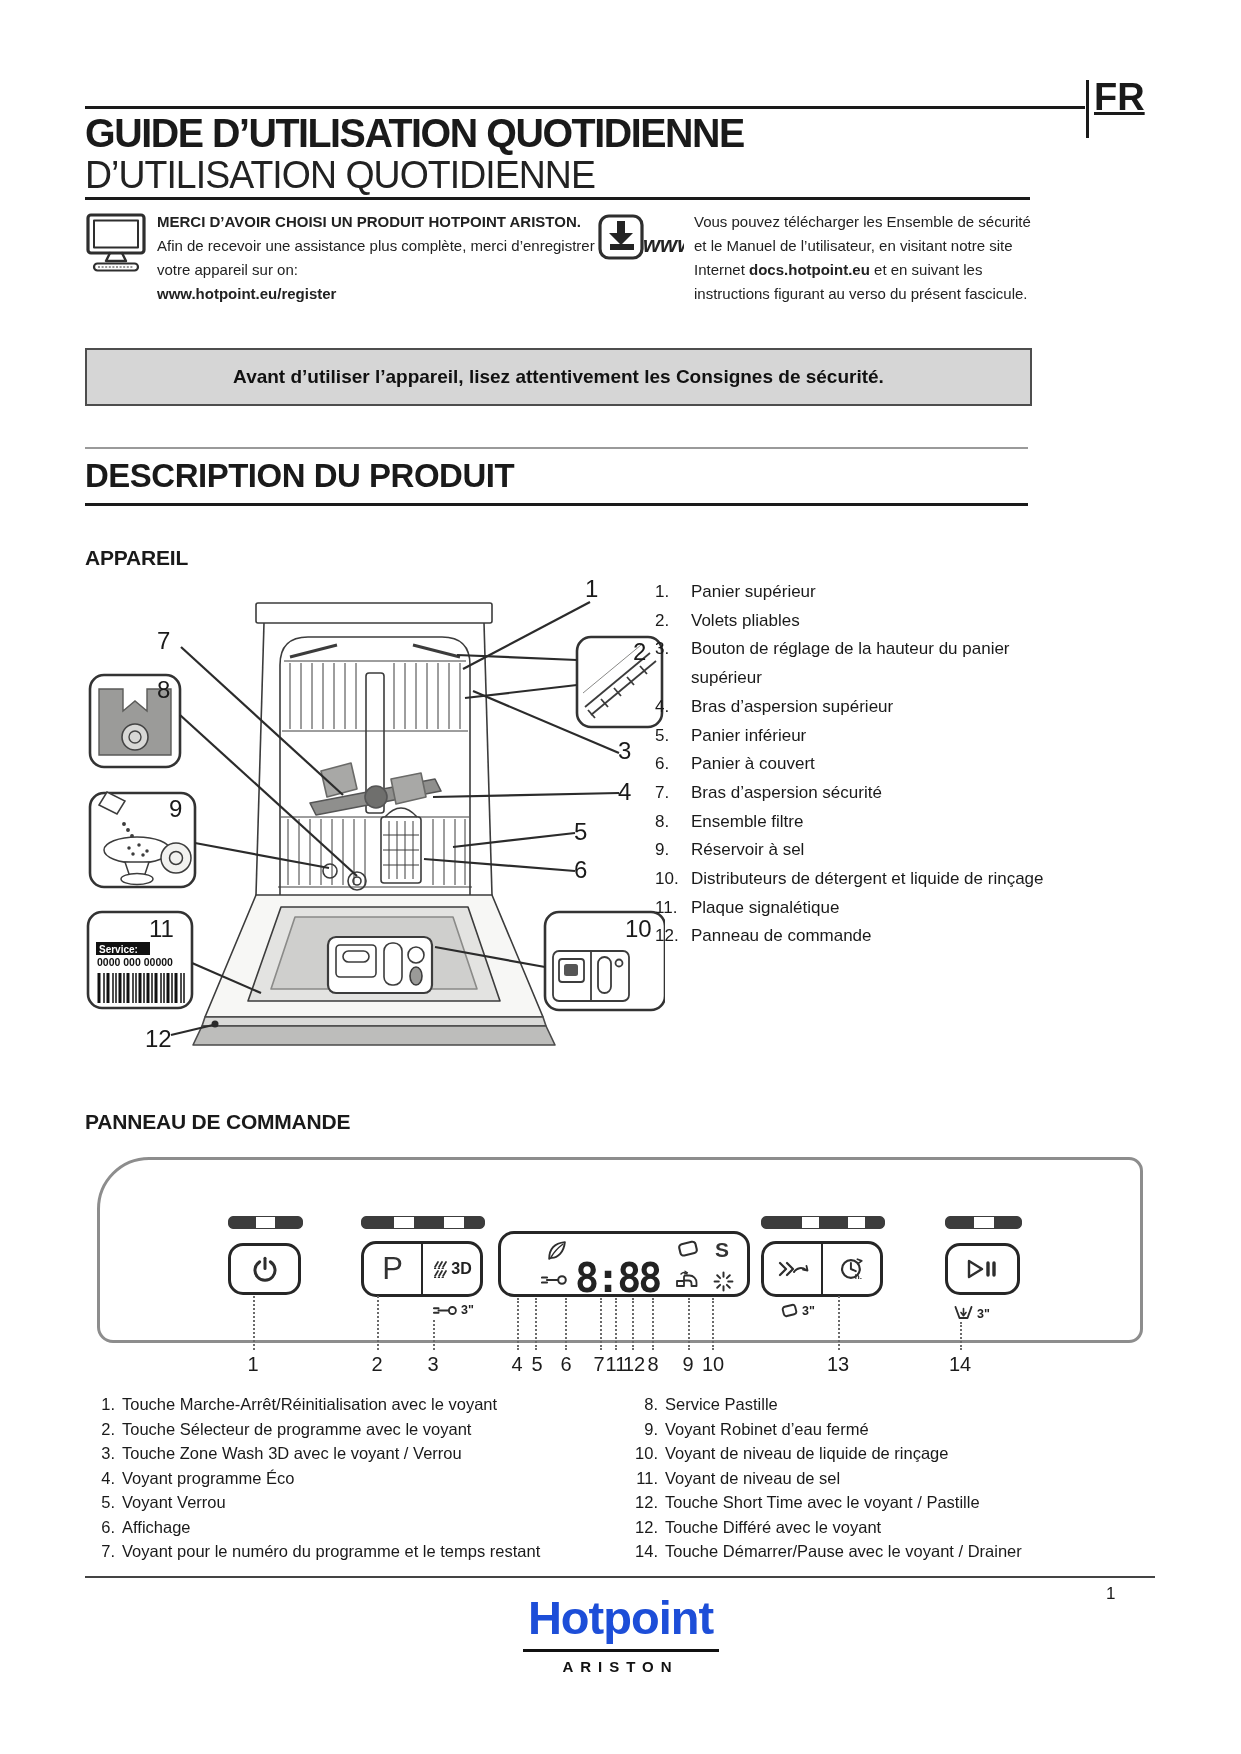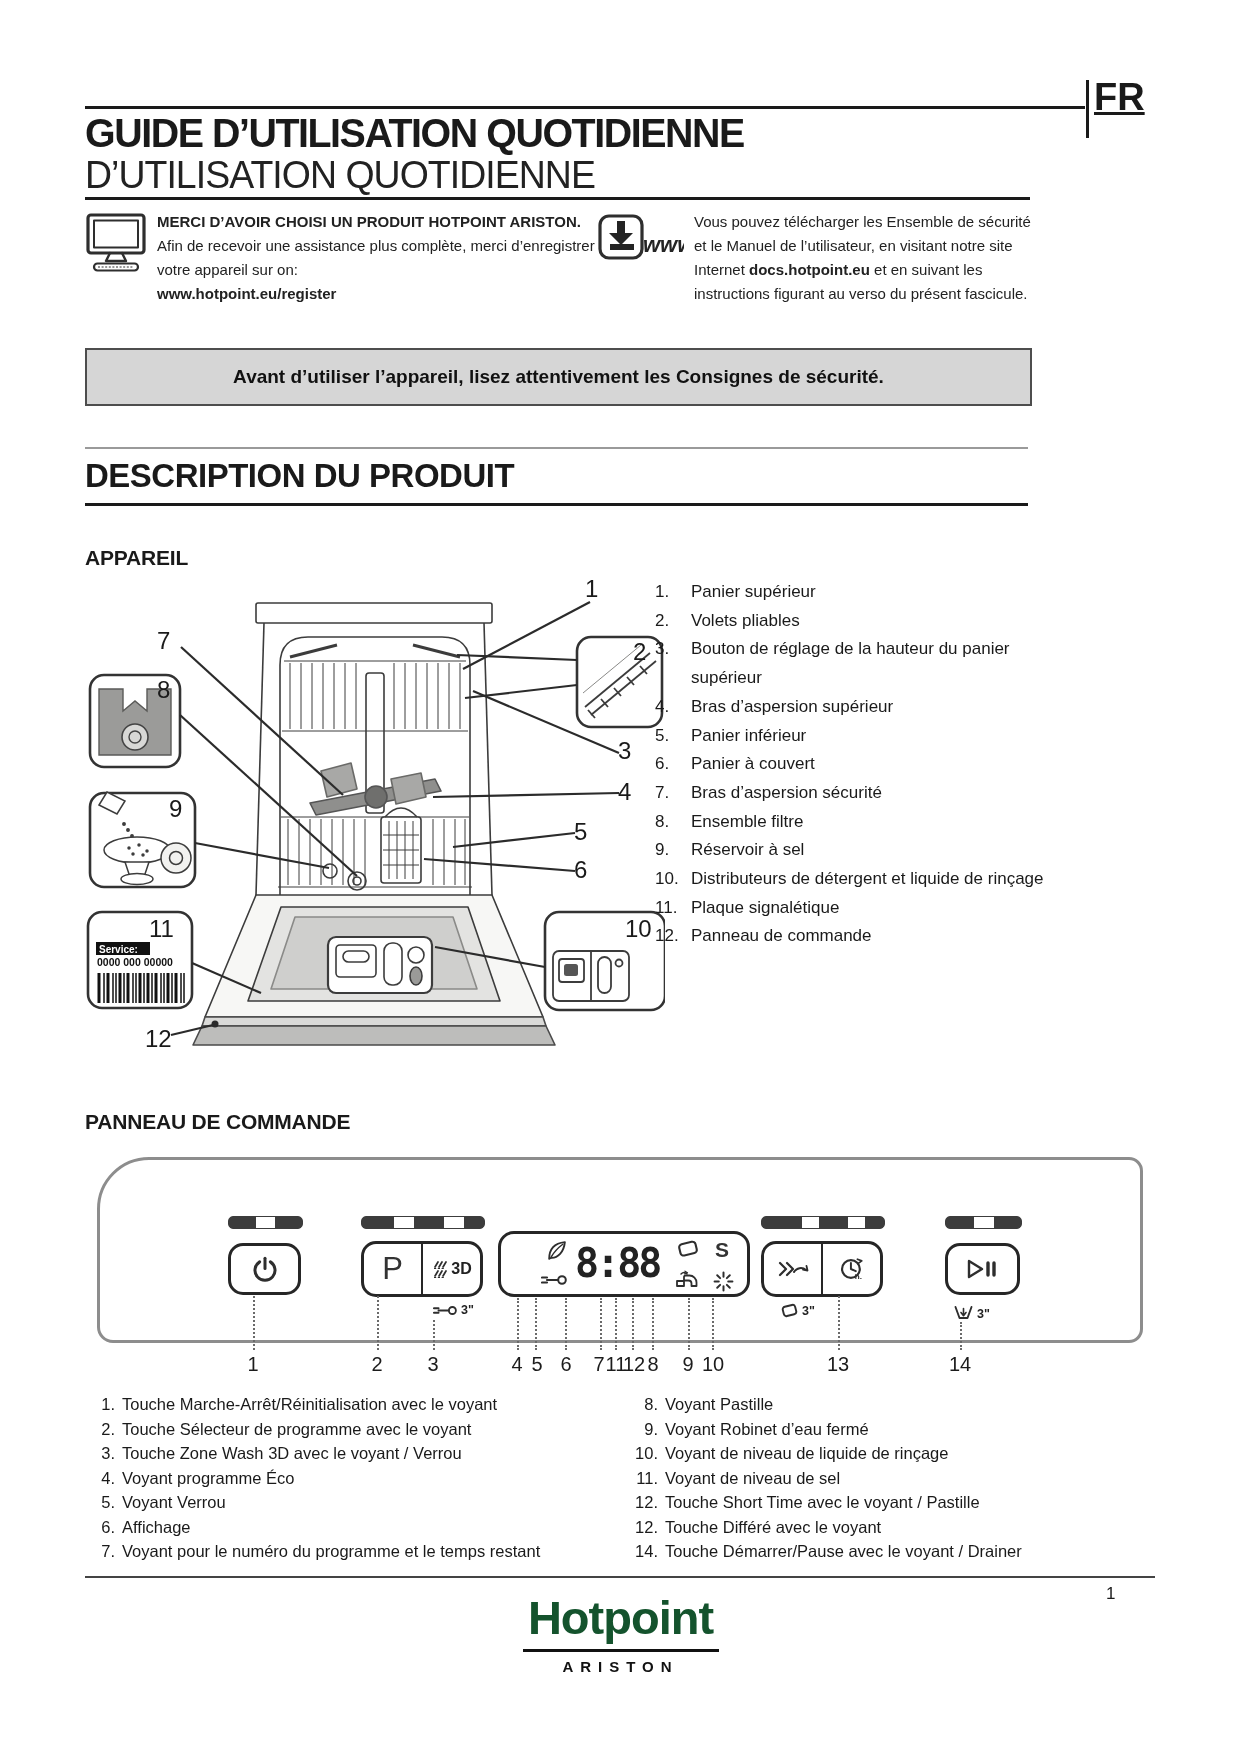--- a/index.html
+++ b/index.html
@@ -43,21 +43,21 @@
   .plab{font-size:31px;color:#333;font-weight:400;}
   .d3{font-size:16px;font-weight:bold;color:#222;margin-left:2px;}
   .slab{font-size:21px;color:#333;font-weight:600;}
   .disp{border:3px solid #262626;border-radius:16px;background:#fff;box-sizing:border-box;}
   .time{font-family:"DejaVu Sans Mono",monospace;font-weight:bold;font-size:40px;letter-spacing:-3px;color:#222;}
   .hold{display:flex;align-items:center;gap:4px;font-size:12.5px;font-weight:bold;color:#222;}
   .dot-line{position:absolute;width:0;border-left:2px dotted #6a6a6a;}
   .pnum{position:absolute;top:1353px;font-size:20px;color:#1c1c1c;transform:translateX(-50%);}
   
   .brand{left:0;top:1590px;width:1241px;text-align:center;}
-  .brand .hp{font-size:47px;font-weight:bold;letter-spacing:-1px;color:#14532d;}
+  .brand .hp{font-size:47px;font-weight:bold;letter-spacing:-1px;color:#1d4ed8;}
   .brand .hp-rule{width:196px;height:3px;background:#111;margin:4px auto 6px auto;}
   .brand .ar{font-size:15px;font-weight:bold;letter-spacing:7px;color:#111;}
   .pageno{left:1106px;top:1584px;font-size:17px;}
   svg{display:block;}
   .icon-stroke{stroke:#2e2e2e;fill:none;stroke-linecap:round;stroke-linejoin:round;}
 </style>
 </head>
 <body>
 
 <div class="page">
@@ -340,21 +340,21 @@
           <path d="M4 19 C4 8 10 4 19 3 C18 13 12 18 6.5 18 C5.4 18 4.6 18.4 4 19 Z" class="icon-stroke" stroke-width="1.8"></path>
           <path d="M6 17 C9 12 13 8 17 5" class="icon-stroke" stroke-width="1.4"></path>
         </svg>
       </span>
       <span class="pp" style="left:40px;top:39px;">
         <svg width="26" height="14" viewBox="0 0 26 14">
           <path d="M1 4.5 h5 M1 9.5 h5 M6 7 h11" class="icon-stroke" stroke-width="2.2"></path>
           <circle cx="21" cy="7" r="3.8" class="icon-stroke" stroke-width="2"></circle>
         </svg>
       </span>
-      <span class="pp time" style="left:74px;top:6px;">8:88</span>
+      <span class="pp time" style="left:74px;top:21px;">8:88</span>
       <span class="pp" style="left:176px;top:5px;">
         <svg width="23" height="19" viewBox="0 0 22 18">
           <g transform="rotate(-14 11 9)">
               <rect x="2.5" y="3.5" width="16" height="11" rx="3" class="icon-stroke" stroke-width="2"></rect>
             </g>
         </svg>
       </span>
       <span class="pp" style="left:174px;top:35px;">
         <svg width="25" height="20" viewBox="0 0 25 20">
           <path d="M2 17 v-5 h7 V8 a1.5 1.5 0 0 1 1.5 -1.5 h4 a7 7 0 0 1 7 7 V17 h-5 v-2.5 a3 3 0 0 0 -3 -3 h-4.5 V17 z" class="icon-stroke" stroke-width="1.8"></path>
@@ -481,21 +481,21 @@
         <span>Affichage</span>
       </div>
     <div class="lrow">
         <span class="n">7.</span>
         <span>Voyant pour le numéro du programme et le temps restant</span>
       </div>
   </div>
   <div class="abs ctl ctl-right">
     <div class="lrow">
         <span class="n">8.</span>
-        <span>Voyant Pastille</span>
+        <span>Service Pastille</span>
       </div>
     <div class="lrow">
         <span class="n">9.</span>
         <span>Voyant Robinet d’eau fermé</span>
       </div>
     <div class="lrow">
         <span class="n">10.</span>
         <span>Voyant de niveau de liquide de rinçage</span>
       </div>
     <div class="lrow">

